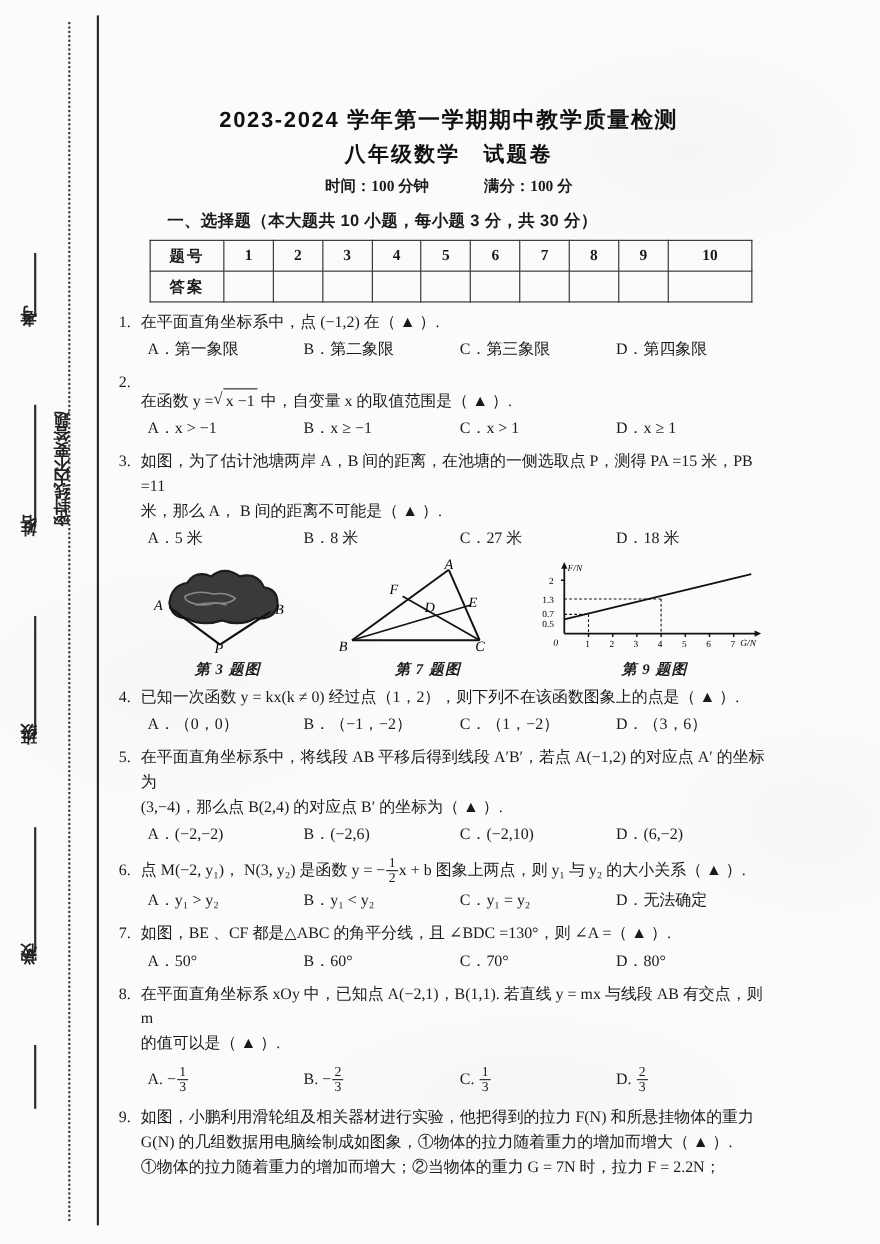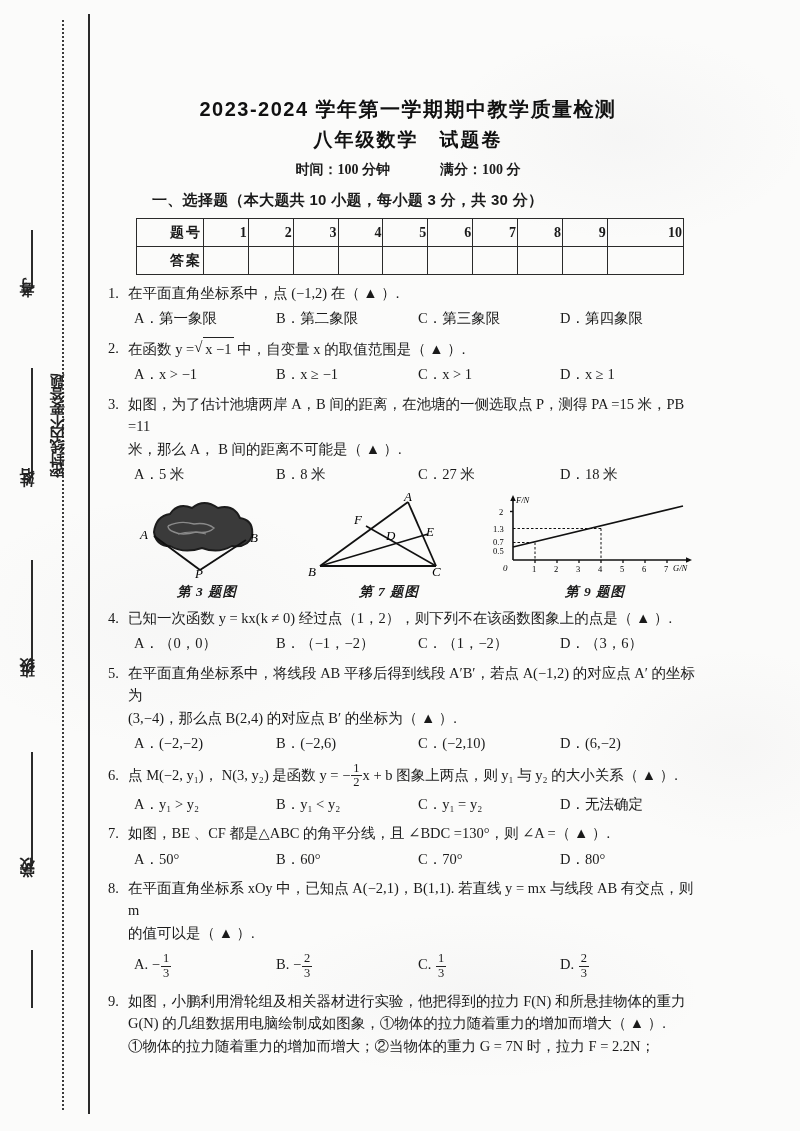--- a/index.html
+++ b/index.html
@@ -136,21 +136,21 @@
 
   
   table.answer-grid {
     margin: 8px 0 0 28px;
     border-collapse: collapse;
     width: 548px;
   }
   table.answer-grid td {
     border: 1.6px solid #2a2a2a;
     height: 25px;
-    text-align: right;
+    text-align: center;
     font-size: 14px;
     font-weight: 600;
   }
   table.answer-grid td.rowhead {
     width: 64px;
     letter-spacing: 2px;
   }
 
   
   .q {
@@ -192,20 +192,21 @@
     margin: 0 1px;
   }
   .frac .num { display: block; padding: 0 2px; }
   .frac .den { display: block; border-top: 1.2px solid #222; padding: 0 2px; }
 
   
   .sqrt {
     display: inline-block;
     position: relative;
     padding-left: 9px;
+    margin-top: 16px;
   }
   .sqrt::before {
     content: "\221A";
     position: absolute;
     left: 0;
     top: -1px;
     font-size: 15px;
   }
   .sqrt > span {
     border-top: 1.1px solid #222;

